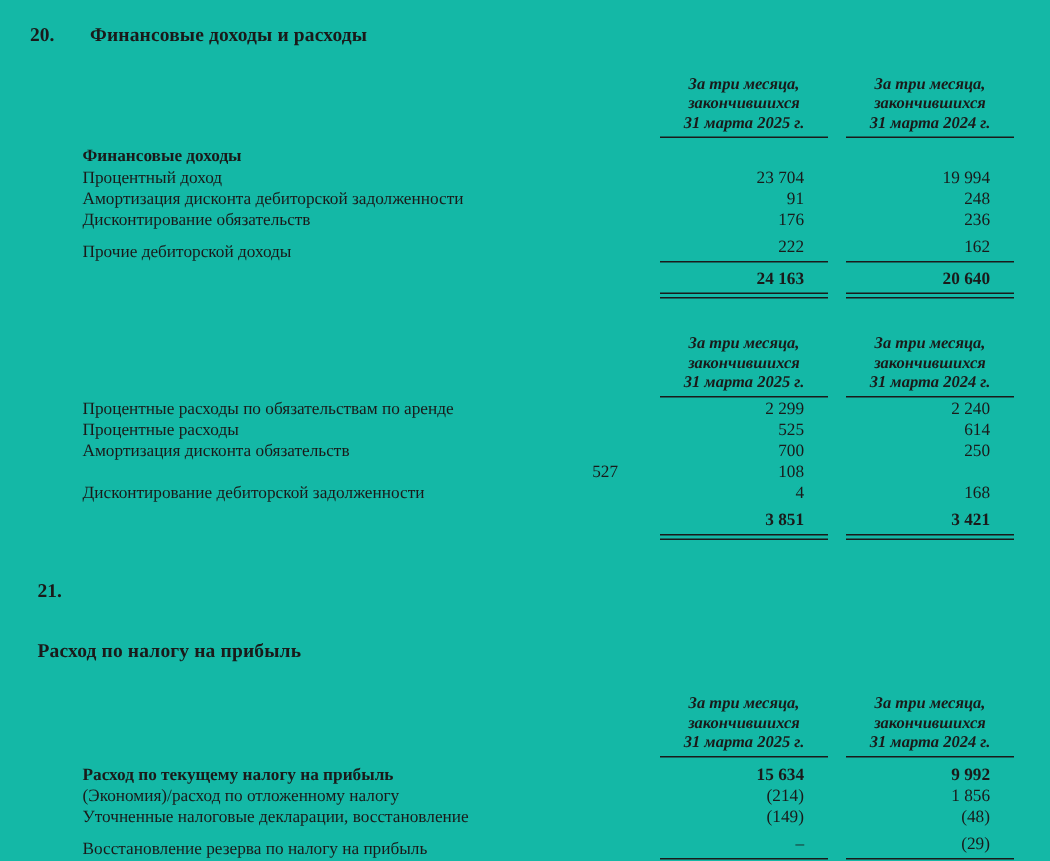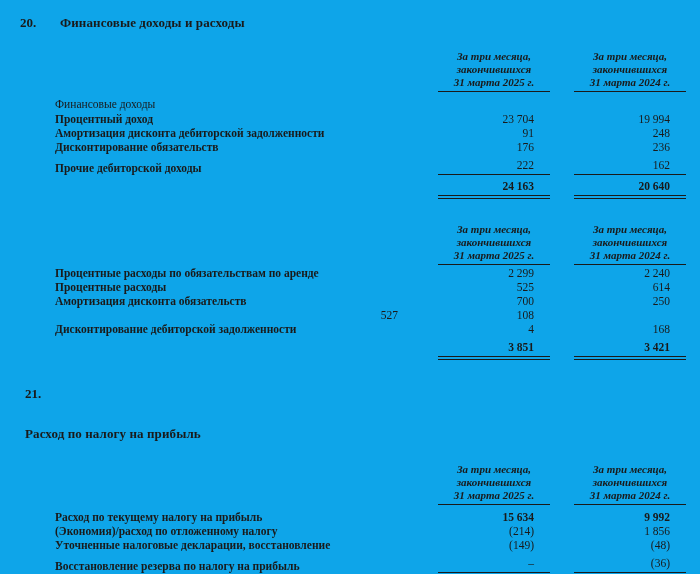--- a/index.html
+++ b/index.html
@@ -1,51 +1,51 @@
 <!DOCTYPE html>
 <html lang="ru"><head>
 <meta charset="utf-8">
 <style>
   html,body{margin:0;padding:0;background:#fff;}
   .page{
     position:relative;
     width:700px;height:574px;
     box-sizing:border-box;
-    padding:10px 14px 0 20px;
-    background:#0ea5e9;
+    padding:10px 24px 0 20px;
+    background:#14b8a6;
     color:#1a1a1a;
     font-family:"Liberation Serif","DejaVu Serif",serif;
     font-size:11.5px;
     overflow:hidden;
   }
   .sec-head{display:flex;align-items:baseline;}
   .sec-num{width:35px;flex:0 0 35px;font-weight:bold;font-size:13px;}
   .sec-title{margin:5px;font-weight:bold;font-size:13px;letter-spacing:.1px;}
   .fin-table{margin-left:35px;}
   .grid{
     display:grid;
     grid-template-columns:1fr 112px 112px;
-    column-gap:24px;
+    column-gap:12px;
     align-items:end;
   }
   .thead{margin-top:14px;}
   .col-h{
     font-weight:bold;font-style:italic;
     font-size:11px;line-height:13px;
     text-align:center;white-space:pre-line;
     border-bottom:1.5px solid #1a1a1a;
     padding-bottom:2px;
   }
-  .trow .lbl{line-height:14px;font-weight:bold;}
+  .trow .lbl{line-height:14px;}
   .trow .val{
     line-height:14px;text-align:right;
     padding-right:16px;white-space:nowrap;
   }
   .group-row{margin-top:5px;}
-  .group-row .lbl{font-weight:normal;}
+  .group-row .lbl{font-weight:bold;}
   .bold .lbl,.bold .val{font-weight:bold;}
   .first-body{margin-top:1px;}
   .gap{margin-top:4px;}
   .rule-under .val{border-bottom:1.5px solid #1a1a1a;padding-bottom:2px;}
   .total-row .val{
     font-weight:bold;
     padding-top:4px;padding-bottom:2px;
   }
   .total-row .lbl{font-weight:bold;padding-top:4px;}
   .dbl .val{border-bottom:4px double #1a1a1a;}
@@ -173,21 +173,21 @@
       <div class="val">1 856</div>
     </div>
     <div class="grid trow">
       <div class="lbl">Уточненные налоговые декларации, восстановление</div>
       <div class="val">(149)</div>
       <div class="val">(48)</div>
     </div>
     <div class="grid trow gap rule-under">
       <div class="lbl">Восстановление резерва по налогу на прибыль</div>
       <div class="val">–</div>
-      <div class="val">(36)</div>
+      <div class="val">(29)</div>
     </div>
     <div class="grid trow total-row thick">
       <div class="lbl">Расход по налогу на прибыль</div>
       <div class="val">15 271</div>
       <div class="val">11 727</div>
     </div>
   </div>
 
 </div>
 

